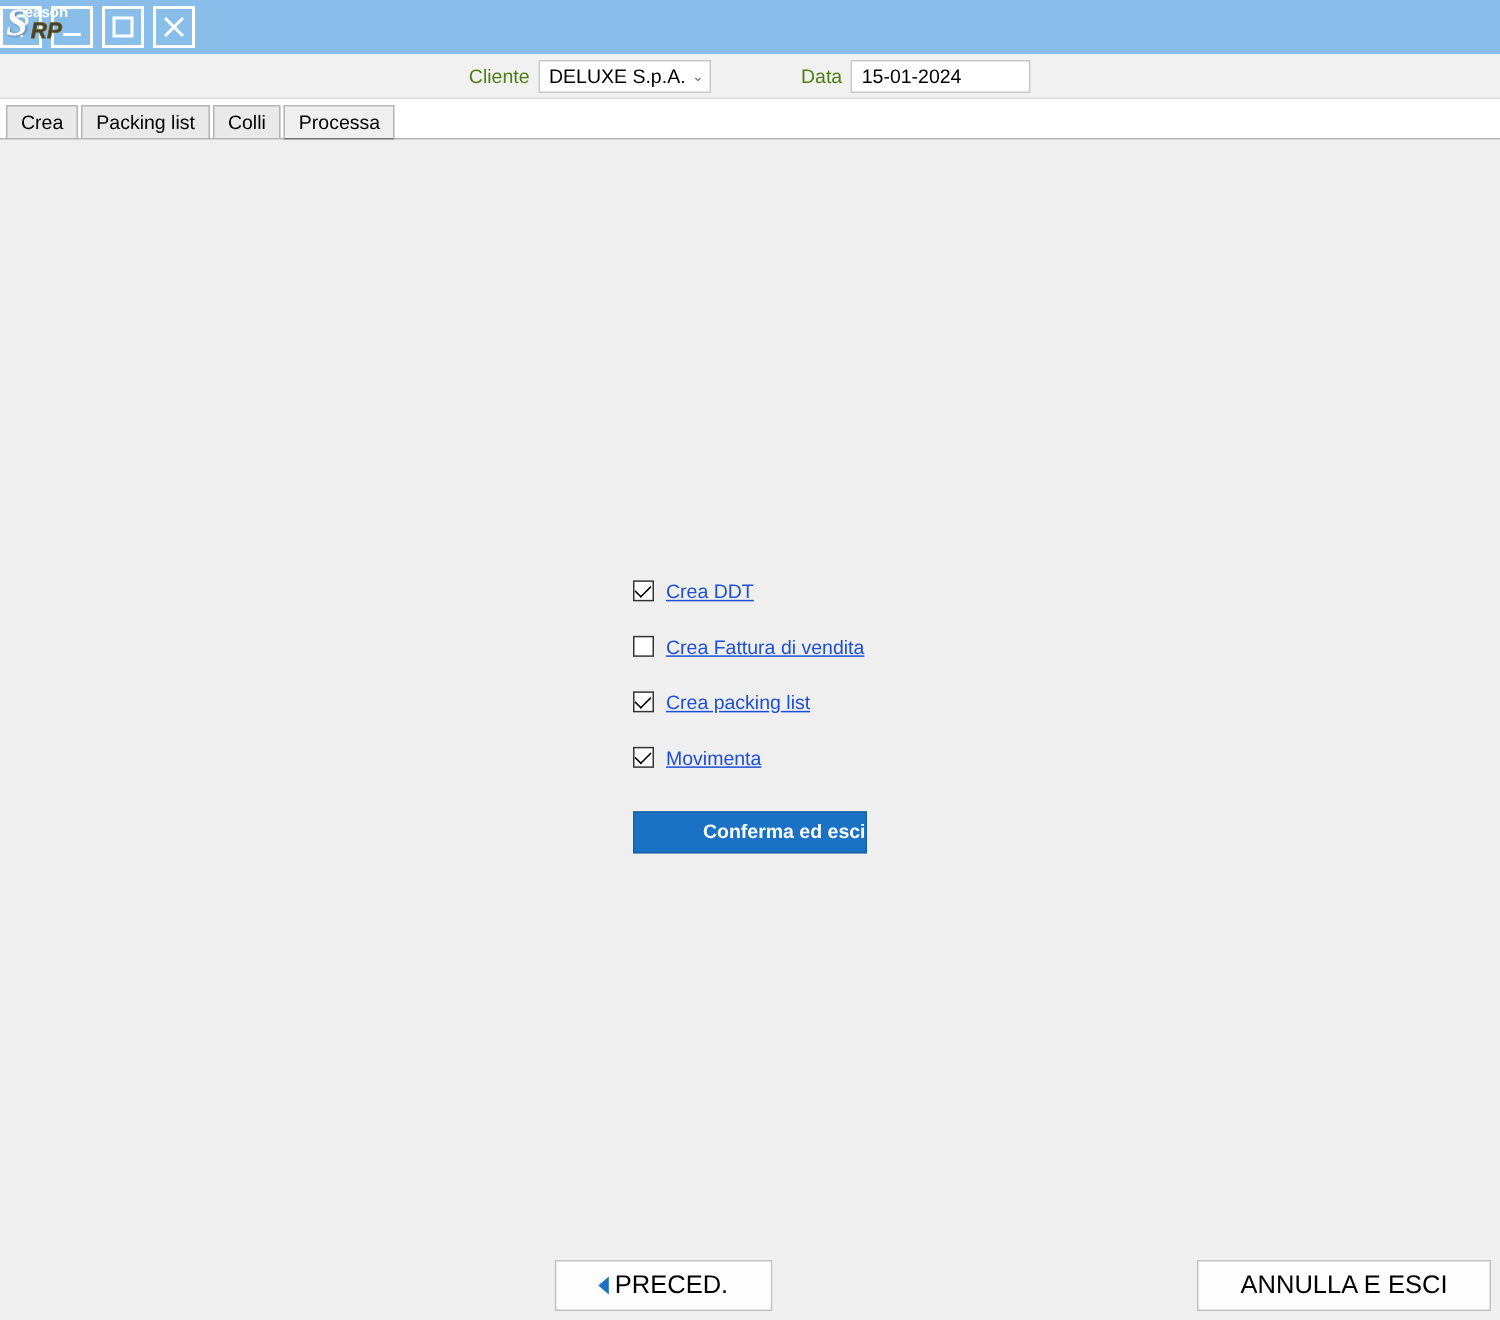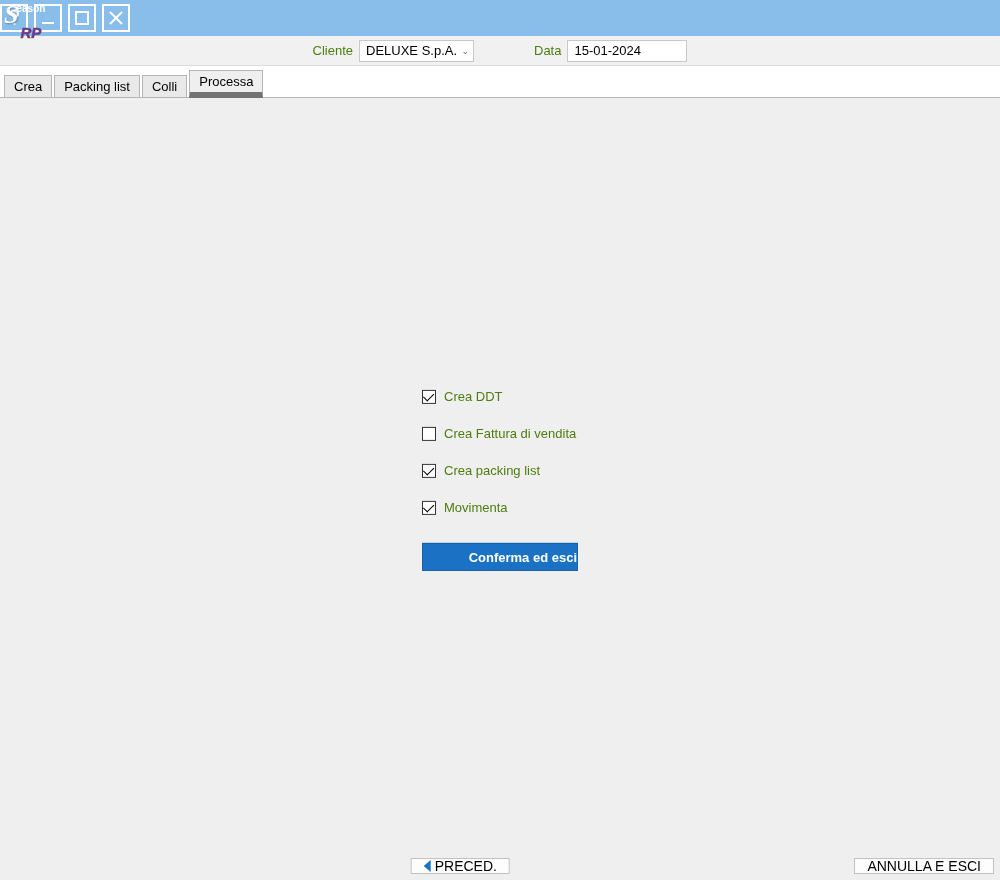--- a/index.html
+++ b/index.html
@@ -23,21 +23,21 @@
   .logo .s {
     font-family: Georgia, serif;
     font-size: 26px; font-weight: bold; font-style: italic;
     color: #fff; text-shadow: 1px 1px 2px rgba(0,0,0,.3);
     line-height: 26px;
   }
   .logo .rp-wrap { display: flex; flex-direction: column; margin-left: -2px; align-items: center; }
   .logo .eason { font-size: 10px; color: #fff; line-height: 10px; margin-top: 2px; }
   .logo .rp {
     font-family: Arial, sans-serif; font-size: 15px; font-weight: 900; font-style: italic;
-    color: #6d28d9; -webkit-text-stroke: 0.5px #7a5b00; line-height: 14px; margin-top: 12px;
+    color: #404040; -webkit-text-stroke: 0.5px #7a5b00; line-height: 14px;
   }
   .title-text {
     flex: 1; text-align: center;
     font-family: Verdana, sans-serif;
     font-size: 20px; font-weight: 700; letter-spacing: 1px;
     color: #fff; text-shadow: 1px 1px 2px rgba(40,80,130,.6);
   }
   .win-controls {
     display: flex; gap: 6px; align-items: center; padding-right: 6px; height: 100%;
   }
@@ -86,21 +86,21 @@
     border-bottom: 1px solid #b5b5b5;
     background: #e9e9e9;
     padding: 3px 9px;
     margin-right: 2px;
     cursor: pointer;
     font-size: 13px;
     position: relative;
   }
   .tab.active {
     background: #efefef;
-    border-bottom: 6px solid #737373;
+    border-bottom: 1px solid #737373;
     z-index: 2;
   }
 
   
   .tabbody {
     flex: 1;
     border-top: 1px solid #b5b5b5;
     background: #efefef;
     margin-top: -1px;
     position: relative;
@@ -118,44 +118,44 @@
   .chk {
     width: 14px; height: 14px; border: 1px solid #333; background: #fff;
     display: flex; align-items: center; justify-content: center;
     flex: 0 0 14px;
   }
   .chk.checked::after {
     content: ""; width: 9px; height: 5px;
     border-left: 1.6px solid #000; border-bottom: 1.6px solid #000;
     transform: rotate(-45deg) translate(0.5px,-1px);
   }
-  .chk-label { color: #4d7c0f; font-size: 13px; }
+  .chk-label { color: #1d4ed8; font-size: 13px; text-decoration: underline; }
 
   .btn-primary {
     margin-top: 6px;
     background: #1B72C4;
     color: #fff;
     border: 1px solid #1661a9;
     height: 28px; width: 156px;
     display: flex; align-items: center; justify-content: flex-end;
     font-weight: 600; font-size: 13px;
     cursor: pointer;
     align-self: flex-start;
   }
 
   
   .bottom-bar {
     position: absolute; left: 0; right: 0; bottom: 6px;
     display: flex; justify-content: space-between; padding: 0 6px;
   }
   .btn {
     background: #fdfdfd; border: 1px solid #c2c2c2;
-    height: 16px; padding: 0 12px;
-    display: flex; align-items: center; justify-content: center;
-    font-size: 14px; cursor: pointer; gap: 4px;
+    height: 34px; padding: 0 28px;
+    display: flex; align-items: center; justify-content: center;
+    font-size: 17px; cursor: pointer; gap: 4px;
   }
   .btn .arrow {
     width: 0; height: 0;
     border-top: 6px solid transparent;
     border-bottom: 6px solid transparent;
     border-right: 7px solid #1B72C4;
   }
   .btn.preced { margin: 0 auto; position: absolute; left: 50%; transform: translateX(-90%); }
   .btn.annulla { margin-left: auto; }
 </style>

